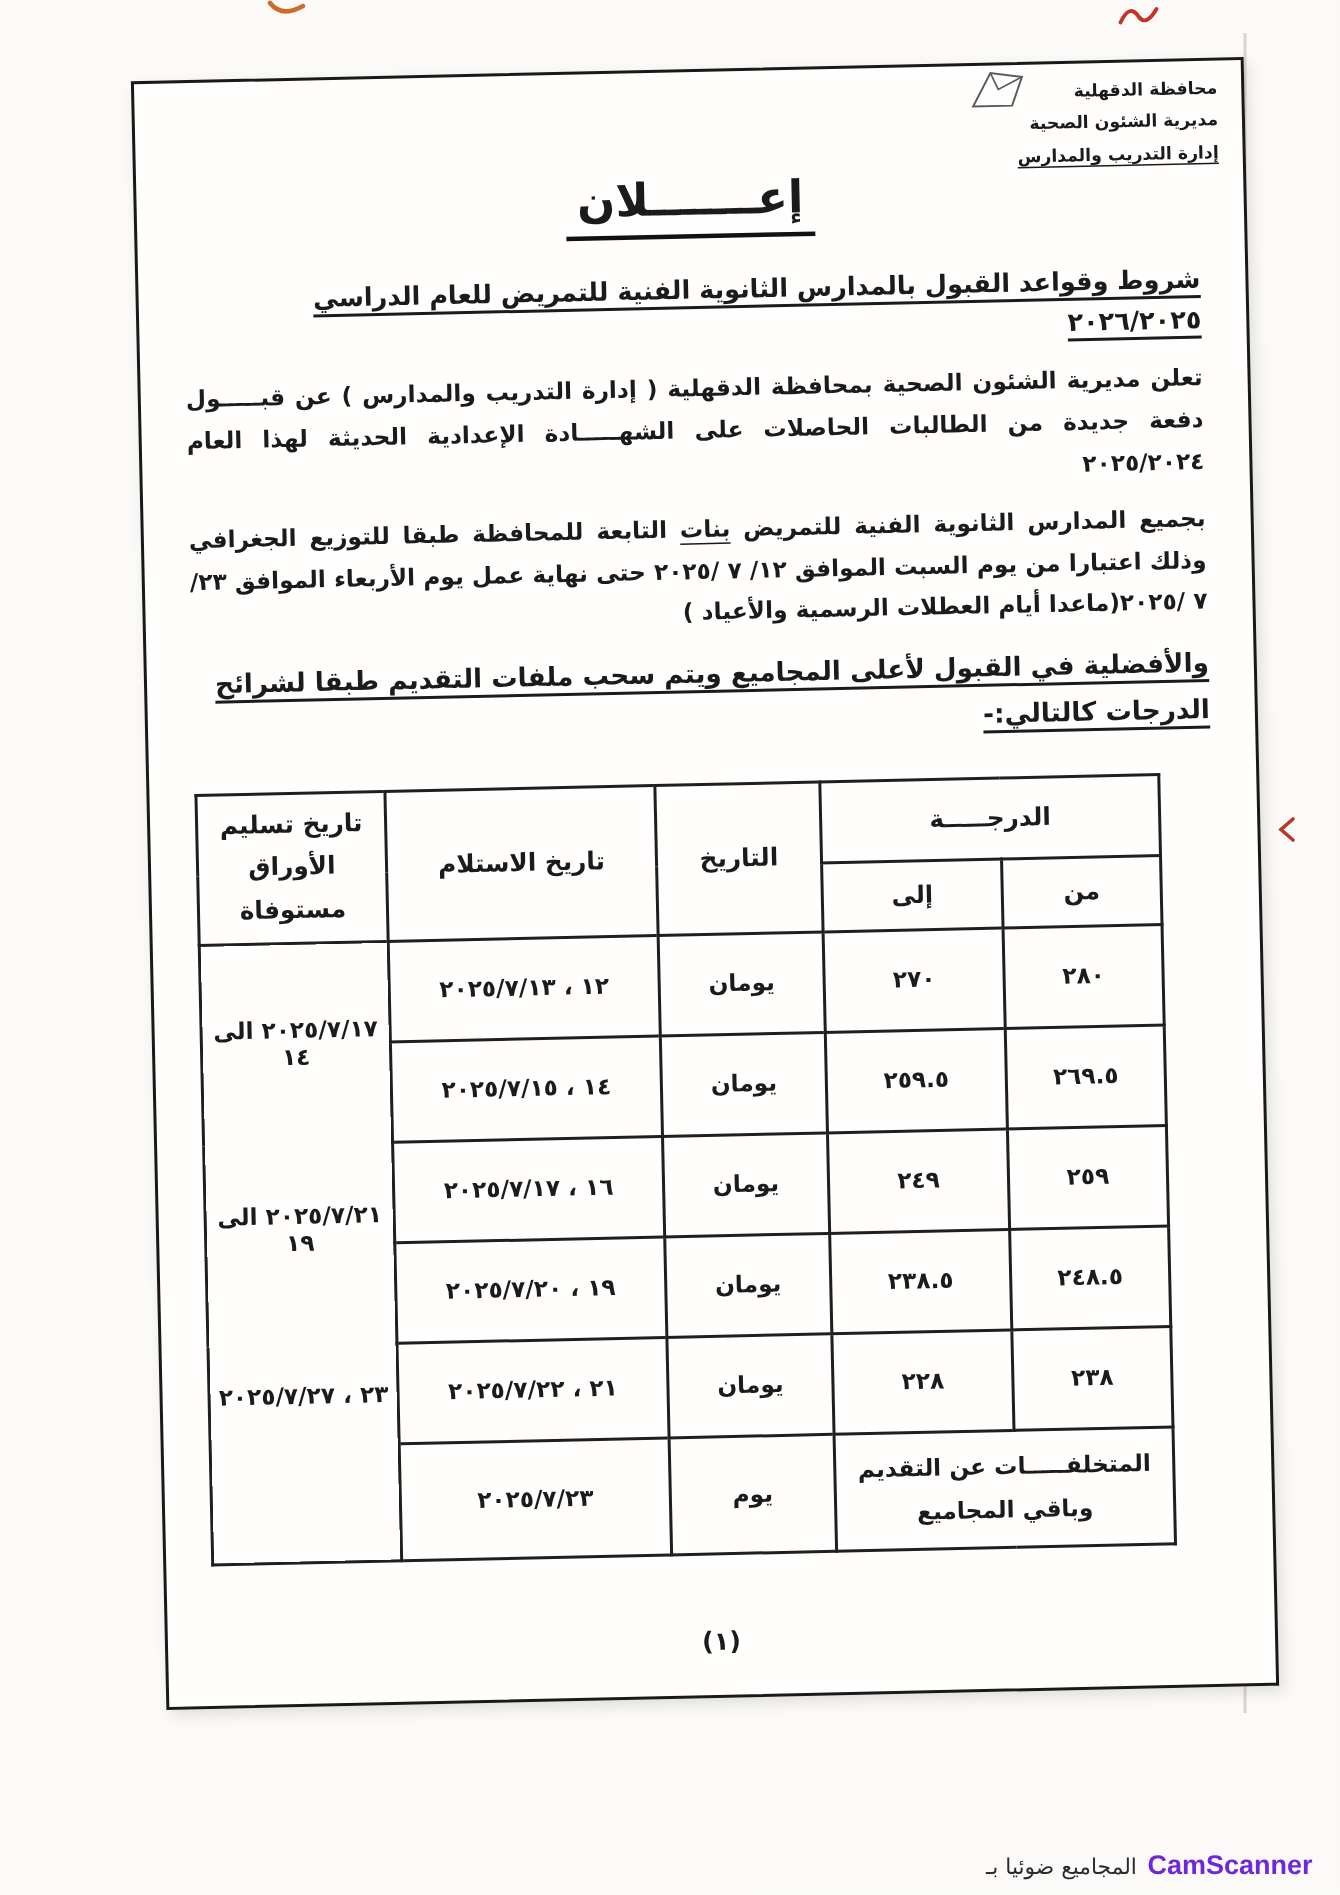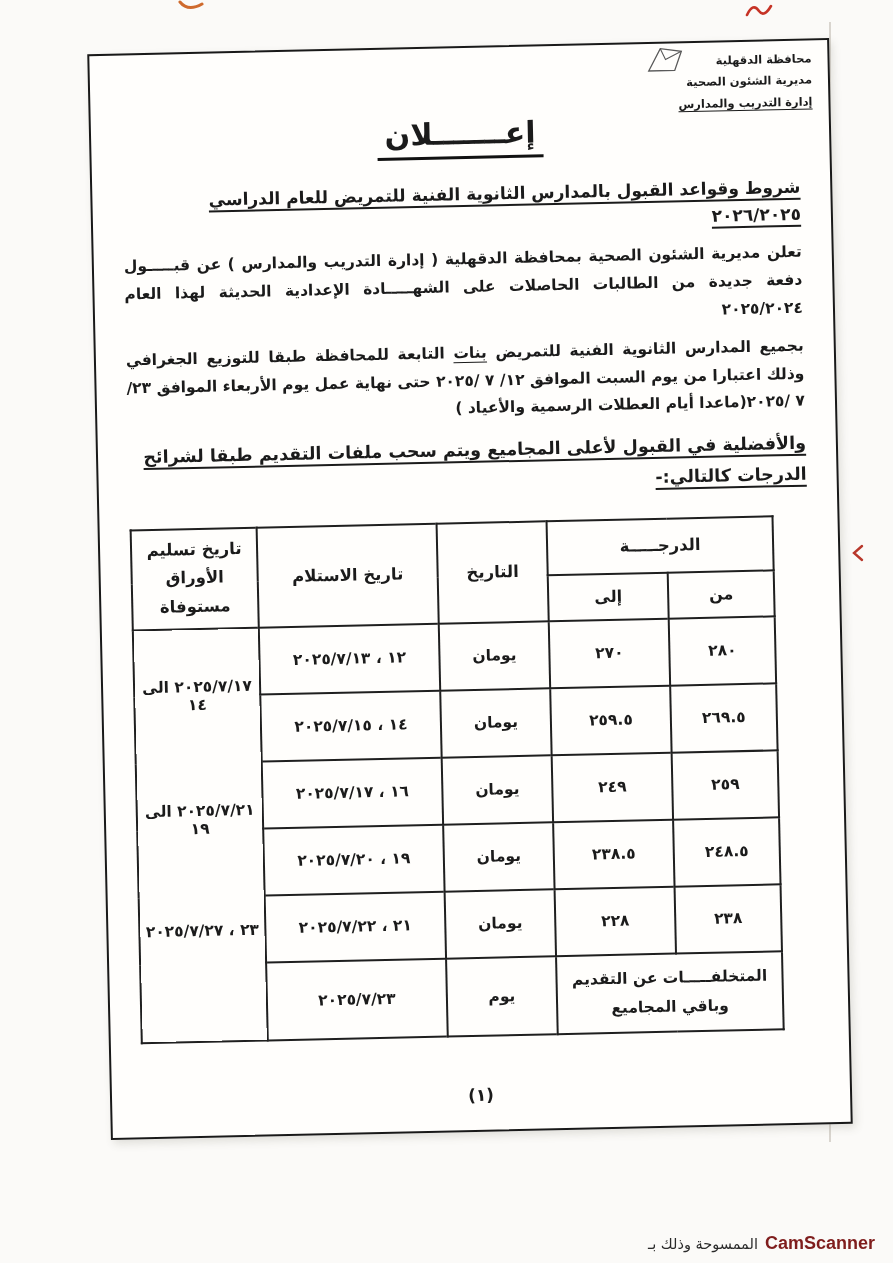--- a/index.html
+++ b/index.html
@@ -69,21 +69,21 @@
   .r1{top:48px;} .r2{top:172px;} .r3{top:292px;}
   .last-label{font-size:15px;line-height:1.85;}
 
   .pageno{margin-top:48px;text-align:center;font-size:17px;font-weight:bold;
     direction:ltr;}
 
   
   .footer{position:absolute;right:18px;bottom:9px;direction:ltr;
     font-size:14.5px;color:#2a2a2a;}
   .footer .brand{font-family:"Liberation Sans",sans-serif;font-size:18px;
-    font-weight:bold;color:#7f1d1d;margin-left:7px;}
+    font-weight:bold;color:#6d28d9;margin-left:7px;}
 </style>
 </head>
 <body>
 
 <div class="canvas">
 
   <div class="scan-line"></div>
   <svg class="artifact mark-topleft" width="30" height="16" viewBox="0 0 30 16">
     <path d="M2 6 Q10 16 24 8" fill="none" stroke="#cf6a2d" stroke-width="3" stroke-linecap="round"></path>
   </svg>
@@ -182,16 +182,16 @@
           <td>يوم</td>
           <td class="receipt-cell">٢٠٢٥/٧/٢٣</td>
         </tr>
       </tbody>
     </table>
 
     <div class="pageno">(١)</div>
   </div>
 
   <div class="footer">
-    <span>الممسوحة وذلك بـ</span><span class="brand">CamScanner</span>
+    <span>المجاميع ضوئيا بـ</span><span class="brand">CamScanner</span>
   </div>
 
 </div>
 
 </body></html>

